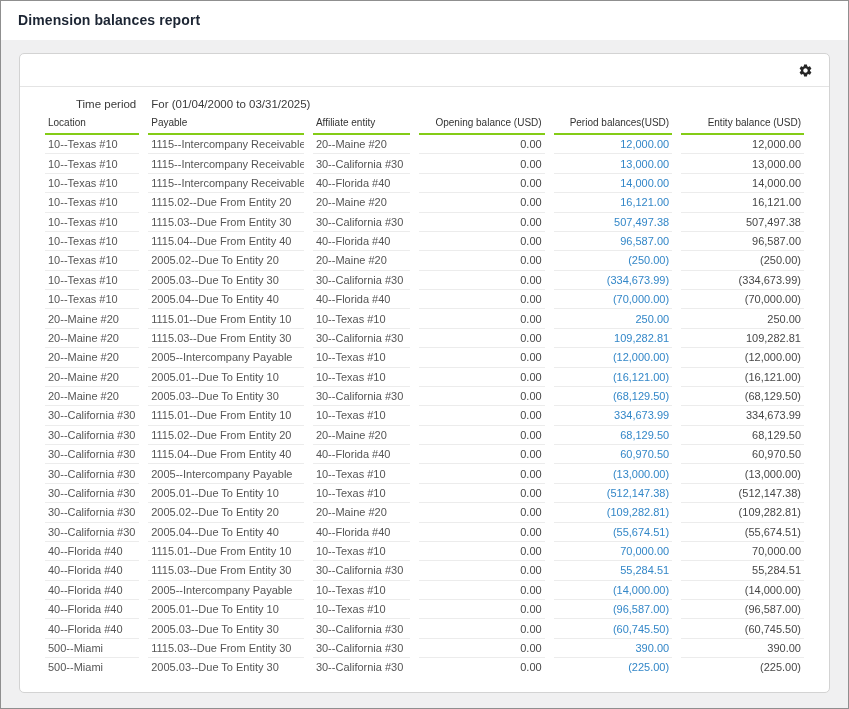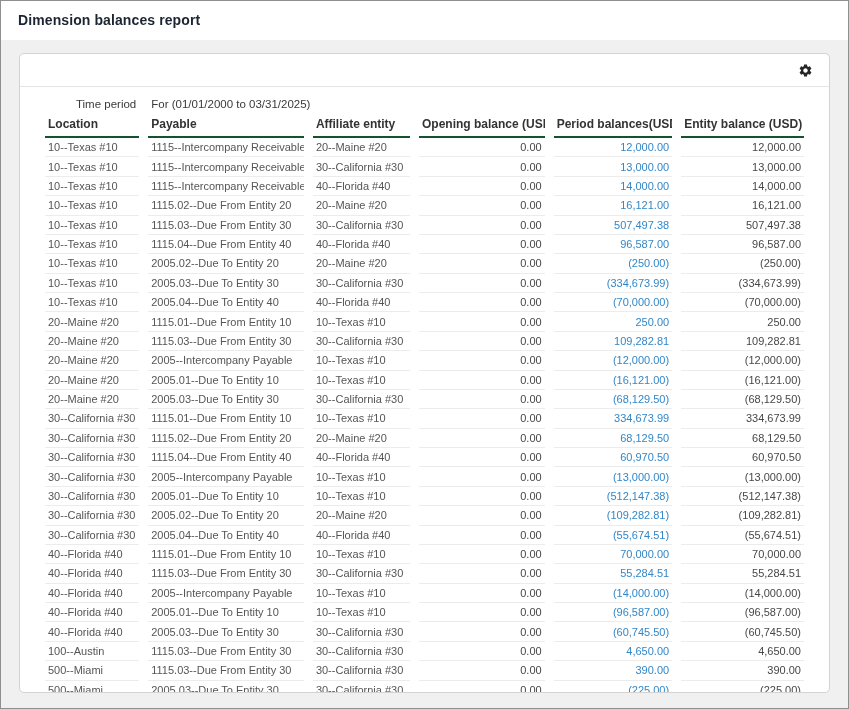--- a/index.html
+++ b/index.html
@@ -70,26 +70,26 @@
 
   tr.meta-row td {
     padding: 3px 3px 4px 3px;
     font-size: 11.5px;
     color: #3a3a3a;
     border: none;
   }
   td.meta-label { text-align: right; }
 
   th {
-    font-size: 12px;
-    font-weight: bold;
+    font-size: 10px;
+    font-weight: normal;
     color: #333333;
     text-align: left;
     padding: 3px 3px 5px 3px;
-    border-bottom: 2px solid #14532d;
+    border-bottom: 2px solid #84cc16;
     white-space: nowrap;
     overflow: hidden;
   }
   th.num { text-align: right; margin-left: 8px; }
 
   td {
     padding: 3.2px 3px;
     border-top: 1px solid #ececec;
     white-space: nowrap;
     overflow: hidden;
@@ -126,21 +126,21 @@
           <col class="c1">
             <col class="c2">
             <col class="c3">
             <col class="c4">
             <col class="c5">
             <col class="c6">
         </colgroup>
         <thead>
           <tr class="meta-row">
             <td class="meta-label">Time period</td>
-            <td colspan="2">For (01/01/2000 to 03/31/2025)</td>
+            <td colspan="2">For (01/04/2000 to 03/31/2025)</td>
             <td></td>
               <td></td>
               <td></td>
           </tr>
           <tr>
             <th>Location</th>
             <th>Payable</th>
             <th>Affiliate entity</th>
             <th class="num">Opening balance (USD)</th>
             <th class="num">Period balances(USD)</th>
@@ -375,28 +375,20 @@
 
   <tr>
     <td>40--Florida #40</td>
     <td>2005.03--Due To Entity 30</td>
     <td>30--California #30</td>
     <td class="num">0.00</td>
     <td class="num link">(60,745.50)</td>
     <td class="num">(60,745.50)</td>
   </tr>
 
-  <tr>
-    <td>100--Austin</td>
-    <td>1115.03--Due From Entity 30</td>
-    <td>30--California #30</td>
-    <td class="num">0.00</td>
-    <td class="num link">4,650.00</td>
-    <td class="num">4,650.00</td>
-  </tr>
 
   <tr>
     <td>500--Miami</td>
     <td>1115.03--Due From Entity 30</td>
     <td>30--California #30</td>
     <td class="num">0.00</td>
     <td class="num link">390.00</td>
     <td class="num">390.00</td>
   </tr>
 

